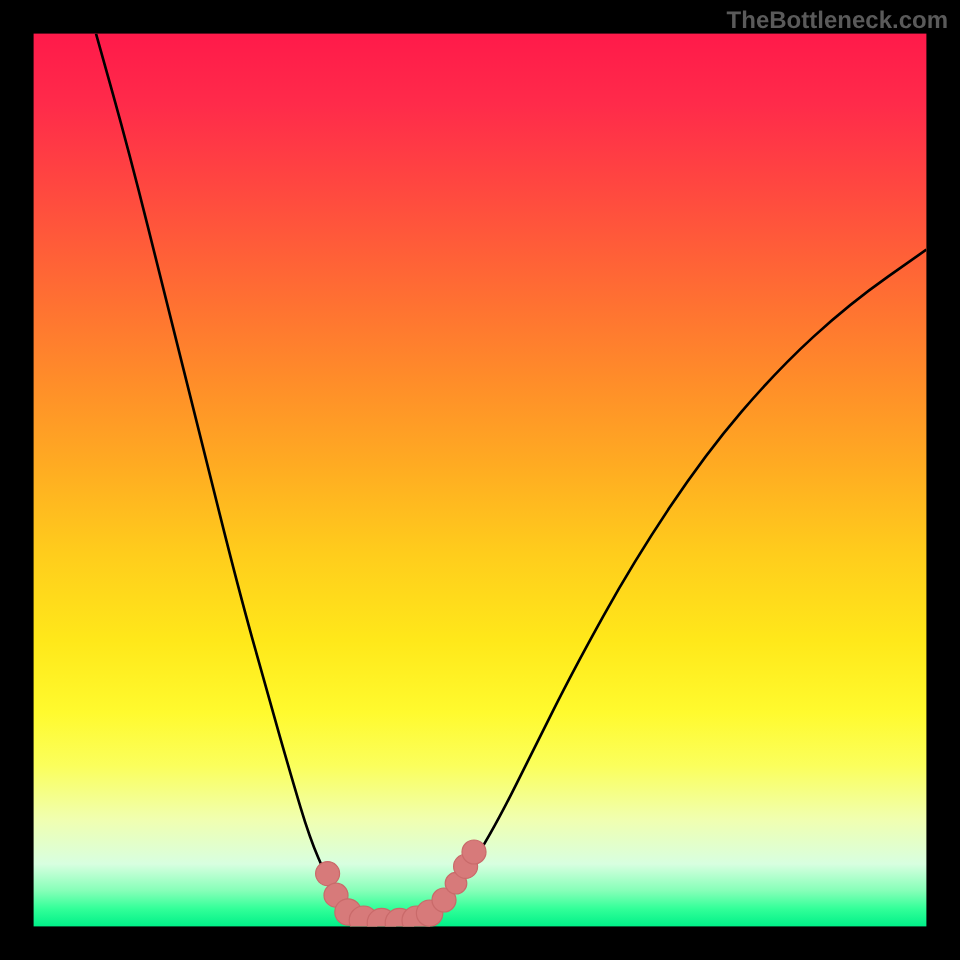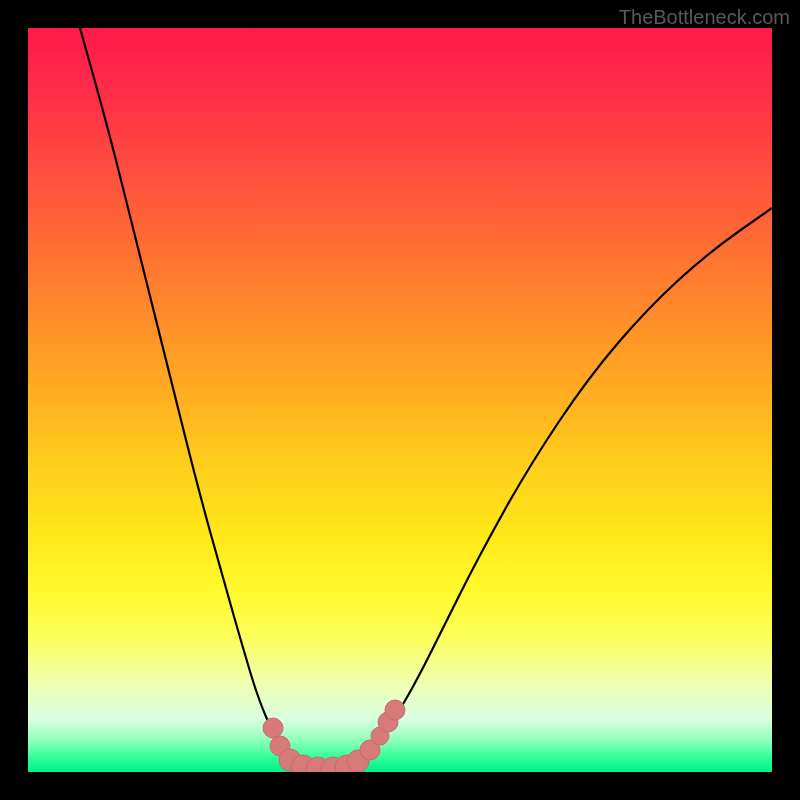--- a/index.html
+++ b/index.html
@@ -33,21 +33,21 @@
         #33ff99 98%,
         #00f088 100%
       );
     }
     .watermark {
       position: absolute;
       top: 6px;
       right: 10px;
       color: #5a5a5a;
       font-size: 20px;
-      font-weight: 400;
+      font-weight: 700;
       font-family: Arial, sans-serif;
       z-index: 10;
     }
     .curve-svg {
       position: absolute;
       left: 0;
       top: 0;
       width: 744px;
       height: 744px;
     }

